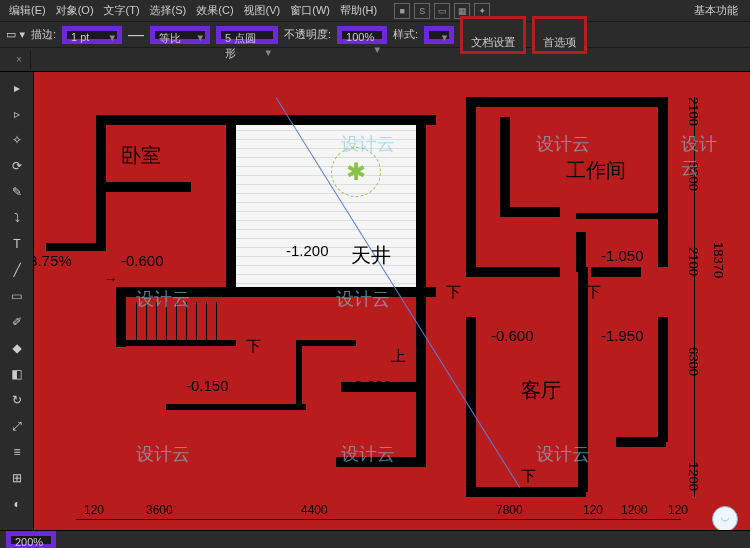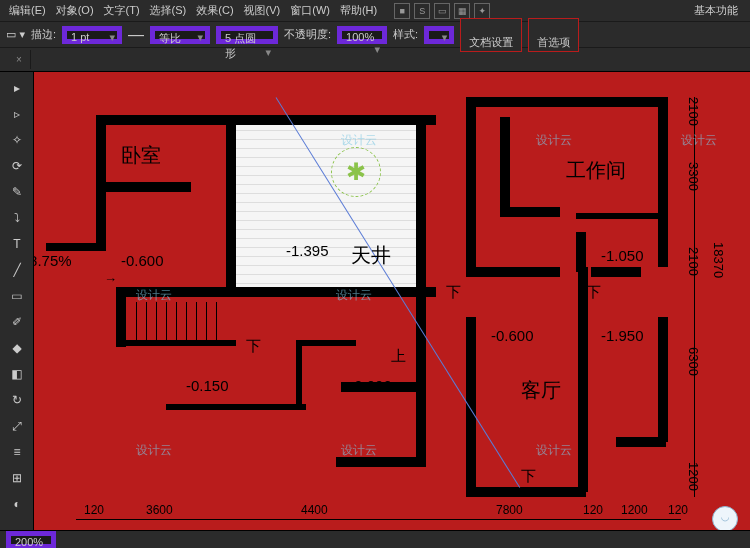--- a/index.html
+++ b/index.html
@@ -7,29 +7,29 @@
 .topbar{height:22px;background:#2b2b2b;display:flex;align-items:center;padding:0 4px;border-bottom:1px solid #1a1a1a;}
 .menu-item{color:#ccc;font-size:11px;padding:0 5px;cursor:pointer;}
 .top-right{margin-left:auto;color:#ccc;font-size:11px;padding:0 8px;}
 .top-icons{display:flex;gap:4px;margin-left:12px;}
 .ticon{width:16px;height:16px;border:1px solid #666;display:flex;align-items:center;justify-content:center;color:#999;font-size:9px;}
 .ctrlbar{height:26px;background:#2b2b2b;display:flex;align-items:center;padding:0 6px;gap:6px;border-bottom:1px solid #1a1a1a;}
 .cb-label{color:#ccc;font-size:11px;}
 .cb-sel{width:60px;}
 .cb-drop{background:#1a1a1a;border:5px solid #6d28d9;color:#ccc;font-size:11px;height:18px;padding:0 12px 0 4px;position:relative;}
 .cb-drop::after{content:"▾";position:absolute;right:2px;color:#888;}
-.cb-btn{background:#2b2b2b;border:1px solid #b91c1c;color:#ccc;font-size:11px;height:28px;padding:16px 8px;cursor:pointer;}
+.cb-btn{background:#2b2b2b;border:3px solid #b91c1c;color:#ccc;font-size:11px;height:28px;padding:16px 8px;cursor:pointer;}
 .tabbar{height:24px;background:#2b2b2b;display:flex;align-items:center;padding:0 8px;border-bottom:1px solid #000;}
 .tab{color:#ccc;font-size:11px;padding:4px 8px;border-right:1px solid #1a1a1a;display:flex;align-items:center;gap:6px;}
 .tab-x{color:#888;font-size:10px;cursor:pointer;}
 .sidebar{position:absolute;left:0;top:72px;width:34px;bottom:18px;background:#2b2b2b;border-right:1px solid #000;display:flex;flex-direction:column;padding:4px 2px;gap:2px;}
 .tool{width:30px;height:24px;display:flex;align-items:center;justify-content:center;color:#ccc;font-size:12px;cursor:pointer;}
 .canvas{position:absolute;left:34px;top:72px;right:0;bottom:18px;background:#333;overflow:hidden;}
 .paper{position:absolute;left:-20px;top:0;right:0;bottom:0;background:#b91c1c;}
-.wm{position:absolute;color:#7ec8e3;font-size:12px;opacity:.6;pointer-events:none;}
+.wm{position:absolute;color:#7ec8e3;font-size:18px;opacity:.6;pointer-events:none;}
 .status{position:absolute;left:0;right:0;bottom:0;height:18px;background:#2b2b2b;display:flex;align-items:center;padding:0 6px;color:#ccc;font-size:10px;border-top:1px solid #000;}
 .plan{position:absolute;left:32px;top:15px;width:680px;height:440px;}
 .wall{position:absolute;background:#000;}
 .room-label{position:absolute;color:#000;font-size:20px;font-weight:500;}
 .dim-label{position:absolute;color:#000;font-size:15px;}
 .dim-small{font-size:12px;}
 .diag-line{position:absolute;background:#5b7cd6;height:1px;transform-origin:left center;}
 .stair-line{position:absolute;background:#000;}
 .brick{position:absolute;background:repeating-linear-gradient(0deg,#f5f5f5 0,#f5f5f5 8px,#ddd 8px,#ddd 9px),repeating-linear-gradient(90deg,transparent 0,transparent 16px,#ddd 16px,#ddd 17px);}
 .green-circle{position:absolute;width:50px;height:50px;border:1px dashed #8bc34a;border-radius:50%;}
@@ -160,21 +160,21 @@
 
       <div class="green-circle" style="left:285px;top:60px;"></div>
 
       <div class="room-label" style="left:75px;top:55px;">卧室</div>
       <div class="room-label" style="left:305px;top:155px;">天井</div>
       <div class="room-label" style="left:520px;top:70px;">工作间</div>
       <div class="room-label" style="left:475px;top:290px;">客厅</div>
 
       <div class="dim-label" style="left:-34px;top:165px;">=18.75%</div>
       <div class="dim-label" style="left:75px;top:165px;">-0.600</div>
-      <div class="dim-label" style="left:240px;top:155px;">-1.395</div>
+      <div class="dim-label" style="left:240px;top:155px;">-1.200</div>
       <div class="dim-label" style="left:555px;top:160px;">-1.050</div>
       <div class="dim-label" style="left:445px;top:240px;">-0.600</div>
       <div class="dim-label" style="left:555px;top:240px;">-1.950</div>
       <div class="dim-label" style="left:140px;top:290px;">-0.150</div>
       <div class="dim-label" style="left:300px;top:290px;">±0.000</div>
 
       <div class="dim-label" style="left:200px;top:250px;">下</div>
       <div class="dim-label" style="left:400px;top:196px;">下</div>
       <div class="dim-label" style="left:540px;top:196px;">下</div>
       <div class="dim-label" style="left:345px;top:260px;">上</div>

